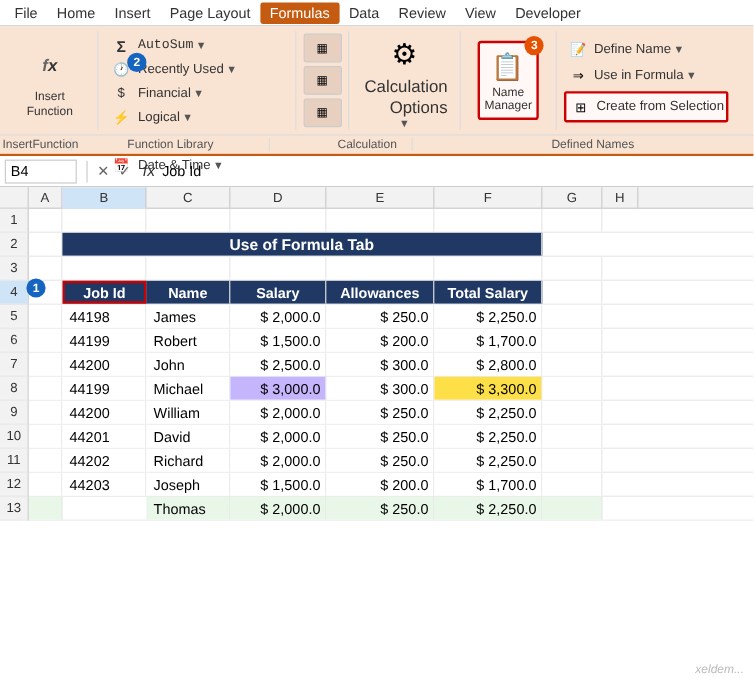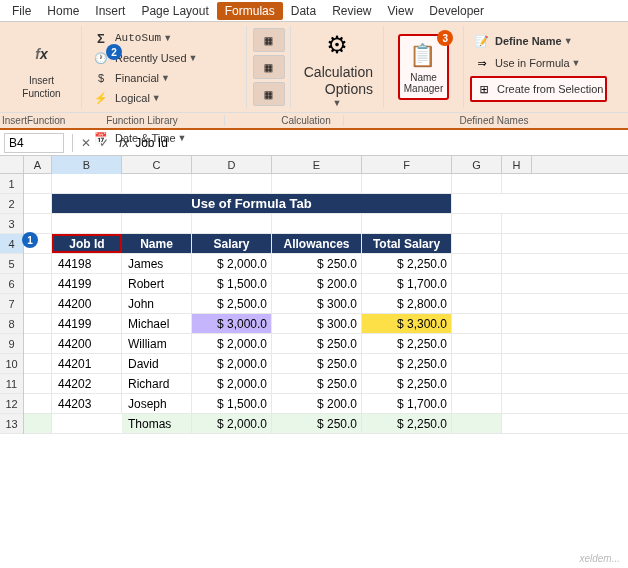--- a/index.html
+++ b/index.html
@@ -95,21 +95,21 @@
       <div style="display:flex;flex-direction:column;align-items:center;cursor:pointer;padding:4px;border:2px solid #c00;border-radius:3px;background:#fff8f6;position:relative;">
         <div style="width:36px;height:32px;display:flex;align-items:center;justify-content:center;font-size:22px;">📋</div>
         <span style="font-size:10px;color:#333;text-align:center;">Name<br>Manager</span>
         <div style="position:absolute;top:-6px;right:-6px;width:16px;height:16px;border-radius:50%;background:#e65100;color:white;font-weight:bold;font-size:10px;display:flex;align-items:center;justify-content:center;">3</div>
       </div>
     </div>
 
     <div style="display:flex;flex-direction:column;padding:4px 6px;min-width:140px;height:82px;justify-content:flex-start;">
       <div style="display:flex;align-items:center;padding:2px 2px;cursor:pointer;border-radius:2px;">
         <div style="width:20px;height:18px;font-size:11px;display:flex;align-items:center;justify-content:center;margin-right:3px;">📝</div>
-        <span style="font-size:11px;color:#333;font-weight:bold;">Define Name</span>
+        <span style="font-size:11px;color:#333;">Define Name</span>
         <span style="font-size:9px;margin-left:2px;color:#555;">▼</span>
       </div>
       <div style="display:flex;align-items:center;padding:2px 2px;cursor:pointer;border-radius:2px;">
         <div style="width:20px;height:18px;font-size:11px;display:flex;align-items:center;justify-content:center;margin-right:3px;">⇒</div>
         <span style="font-size:11px;color:#333;">Use in Formula</span>
         <span style="font-size:9px;margin-left:2px;color:#555;">▼</span>
       </div>
       <div style="display:flex;align-items:center;padding:2px 2px;cursor:pointer;border-radius:2px;border:2px solid #c00;background:#fff8f6;margin-top:2px;">
         <div style="width:20px;height:18px;font-size:11px;display:flex;align-items:center;justify-content:center;margin-right:3px;">⊞</div>
         <span style="font-size:11px;color:#333;">Create from Selection</span>

